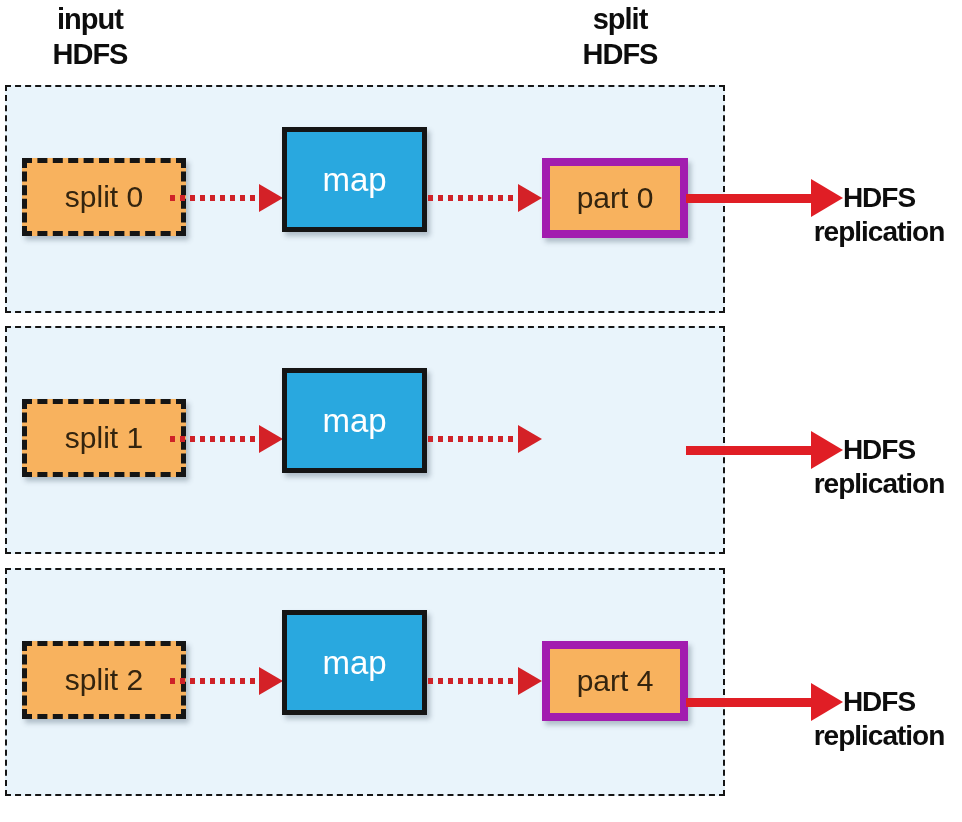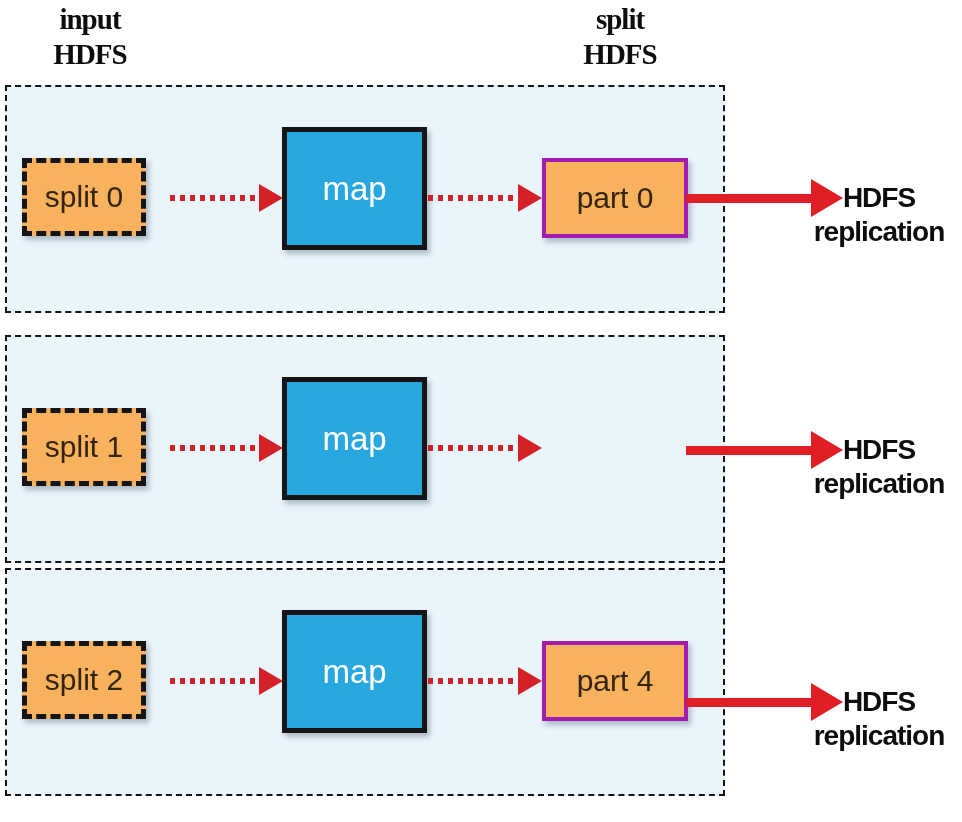--- a/index.html
+++ b/index.html
@@ -19,69 +19,68 @@
   
   .col-header {
     position: absolute;
     width: 150px;
     text-align: center;
     font-size: 29px;
     font-weight: bold;
     line-height: 35px;
     letter-spacing: -1px;
     color: #0d0d0d;
-    font-family: Liberation Serif, serif;
   }
   #input-header  { left: 15px;  top: 2px; }
   #output-header { left: 545px; top: 2px; }
 
   
   .panel {
     position: absolute;
     left: 5px;
     width: 720px;
     height: 228px;
     background: #E9F4FB;
     border: 2px dashed #151515;
     box-sizing: border-box;
   }
   #panel-0 { top: 85px; }
-  #panel-1 { top: 335px; padding-left: 22px; }
+  #panel-1 { top: 326px; padding-left: 22px; }
   #panel-2 { top: 568px; }
 
   
   .split-box, .map-box, .part-box {
     position: absolute;
     display: flex;
     align-items: center;
     justify-content: center;
     box-sizing: border-box;
     box-shadow: 3px 4px 5px rgba(40,60,80,0.30);
   }
   .split-box {
     left: 15px; top: 71px;
-    width: 124px; height: 78px;
+    width: 164px; height: 78px;
     background: #F8B25E;
     border: 5px dashed #151515;
     font-size: 30px;
     color: #33240f;
   }
   .map-box {
     left: 275px; top: 40px;
-    width: 145px; height: 123px;
+    width: 145px; height: 105px;
     background: #29A8DF;
     border: 5px solid #151515;
     font-size: 33px;
     color: #ffffff;
   }
   .part-box {
     left: 535px; top: 71px;
     width: 146px; height: 80px;
     background: #F8B25E;
-    border: 4px solid #a21caf;
+    border: 8px solid #a21caf;
     font-size: 30px;
     color: #33240f;
   }
 
   
   .dotted-arrow {
     position: absolute;
     top: 96px;
     height: 30px;
     display: flex;

